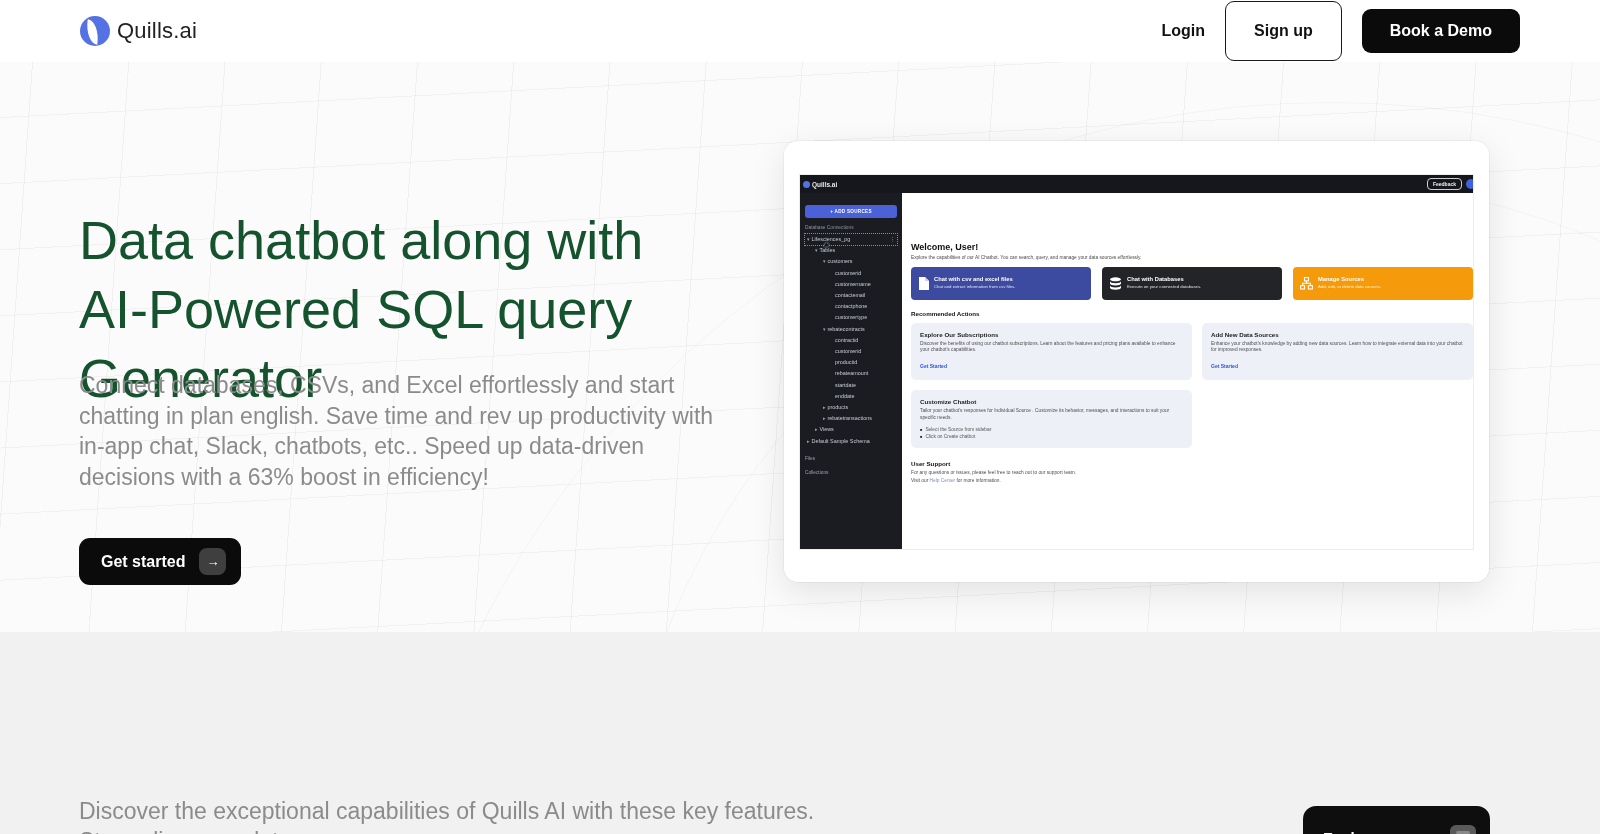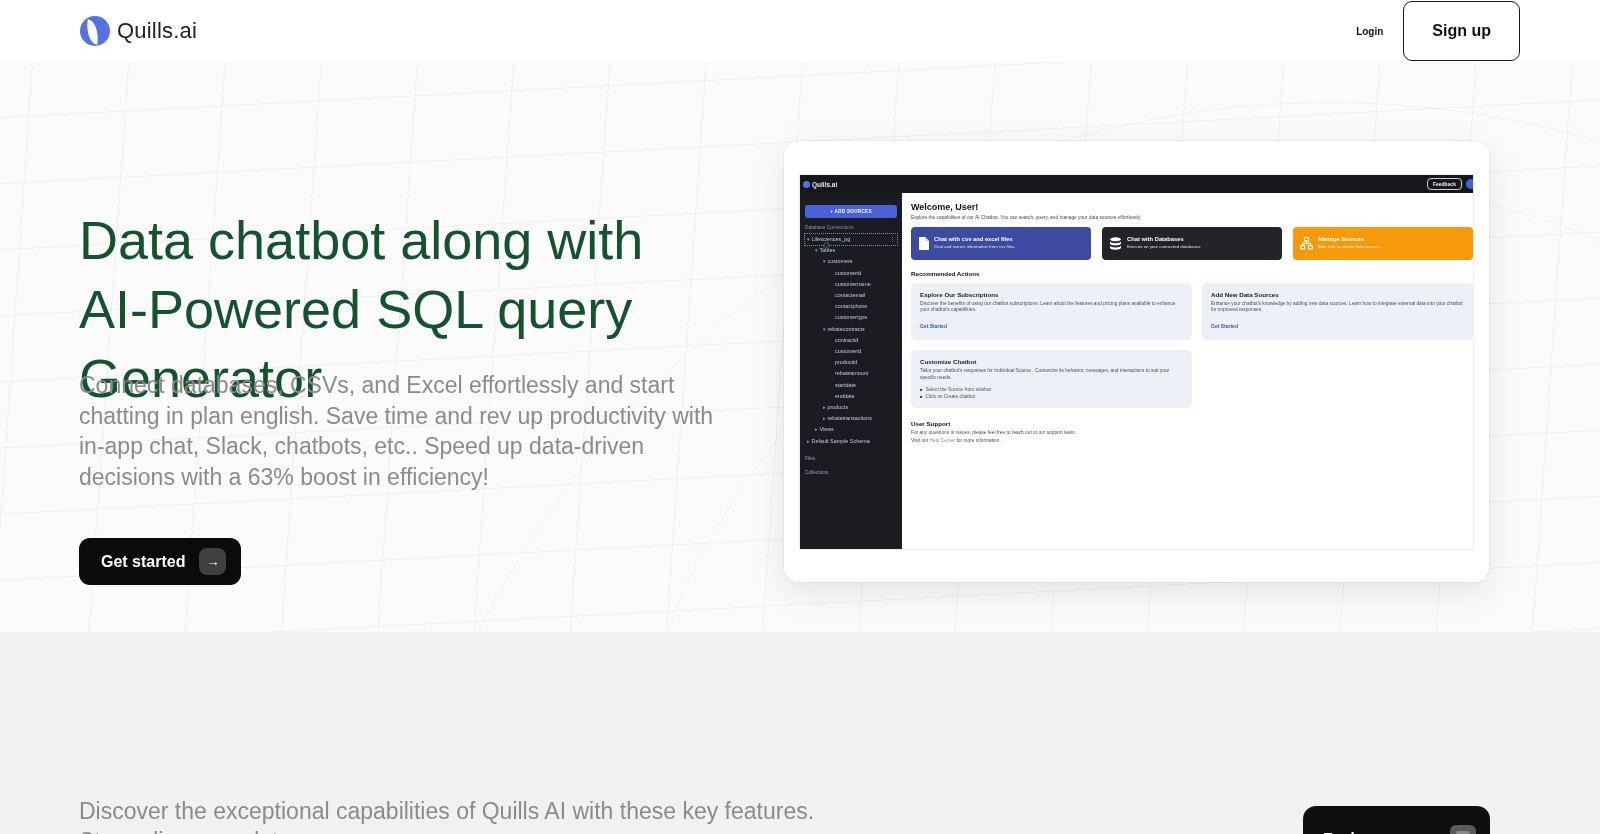--- a/index.html
+++ b/index.html
@@ -20,21 +20,21 @@
   .logo-mark{ width:30px; height:30px; border-radius:50%; background:#5472e4; position:relative; overflow:hidden; flex:0 0 auto;}
   .logo-mark:before{
     content:""; position:absolute; left:6px; top:4px; width:13px; height:24px;
     background:#ffffff; border-radius:0 100% 0 100%; transform:rotate(8deg);
   }
   .logo-text{ font-size:22px; font-weight:500; color:#222; letter-spacing:.2px; }
   .nav-center{ position:absolute; left:50%; transform:translateX(-50%); display:flex; align-items:center; gap:26px; }
   .nav-link{ font-size:16px; font-weight:600; color:#1d1d1f; cursor:pointer; display:flex; align-items:center; gap:5px;}
   .nav-caret{ font-size:11px; color:#444; transform:translateY(1px); }
   .nav-right{ margin-left:auto; display:flex; align-items:center; gap:20px; }
-  .login-link{ font-size:10px; font-weight:600; color:#111; cursor:pointer;padding-left:16px; }
+  .login-link{ font-size:16px; font-weight:600; color:#111; cursor:pointer;padding-left:16px; }
   .btn-outline{
     background:#fff; border:1.5px solid #1a1a1a; border-radius:9px;
     padding:20px 28px; font-size:16px; font-weight:600; cursor:pointer; color:#111;
   }
   .btn-dark{
     background:#0b0b0b; color:#fff; border:none; border-radius:9px;
     padding:13px 28px; font-size:16px; font-weight:600; cursor:pointer;
   }
 
   
@@ -116,21 +116,21 @@
   }
   .kebab{ margin-left:auto; color:#aeb3bd; font-size:5.5px; }
   .cursor-icon{
     position:absolute; left:20px; top:9px; width:0; height:0; z-index:2;
     border-left:4px solid #0e0e0e; border-top:2px solid transparent; border-bottom:3.5px solid transparent;
     transform:rotate(28deg); filter:drop-shadow(0 0 1px #fff);
   }
   .side-label2{ color:#9aa0ab; font-size:4.8px; margin-top:9px; }
 
   
-  .shot-main{ flex:1; background:#ffffff; padding:9px 0 0 9px; overflow:hidden; }
+  .shot-main{ flex:1; background:#ffffff; padding:9px 0 0 9px; overflow:hidden;margin-top:40px; }
   .welcome-title{ font-size:9px; font-weight:700; color:#101010; }
   .welcome-sub{ font-size:4.8px; color:#4a4a4a; margin-top:2.5px; }
   .feat-row{ display:flex; gap:11px; margin-top:7px; margin-right:0; }
   .feat-card{
     flex:1; height:33px; border-radius:4px; color:#fff; display:flex; align-items:center;
     gap:5px; padding:0 7px; cursor:pointer; overflow:hidden;
   }
   .feat-icon{ flex:0 0 auto; display:flex; }
   .feat-title{ font-size:5.8px; font-weight:700; line-height:7.5px; }
   .feat-sub{ font-size:4.3px; opacity:.85; line-height:5.8px; }
@@ -186,20 +186,21 @@
 <body>
 
 <header class="navbar">
   <div class="logo">
     <span class="logo-mark"></span>
     <span class="logo-text">Quills.ai</span>
   </div>
   <div class="nav-right">
     <span class="login-link">Login</span>
     <button class="btn-outline">Sign up</button>
+    <button class="btn-dark">Book a Demo</button>
   </div>
 </header>
 
 <section class="hero">
   <div class="hero-grid"></div>
   <div class="hero-ring ring1"></div>
   <div class="hero-ring ring2"></div>
 
   <h1 class="hero-title">Data chatbot along with AI-Powered SQL query Generator</h1>
   <p class="hero-desc">Connect databases, CSVs, and Excel effortlessly and start chatting in plan english. Save time and rev up productivity with in-app chat, Slack, chatbots, etc.. Speed up data-driven decisions with a 63% boost in efficiency!</p>

